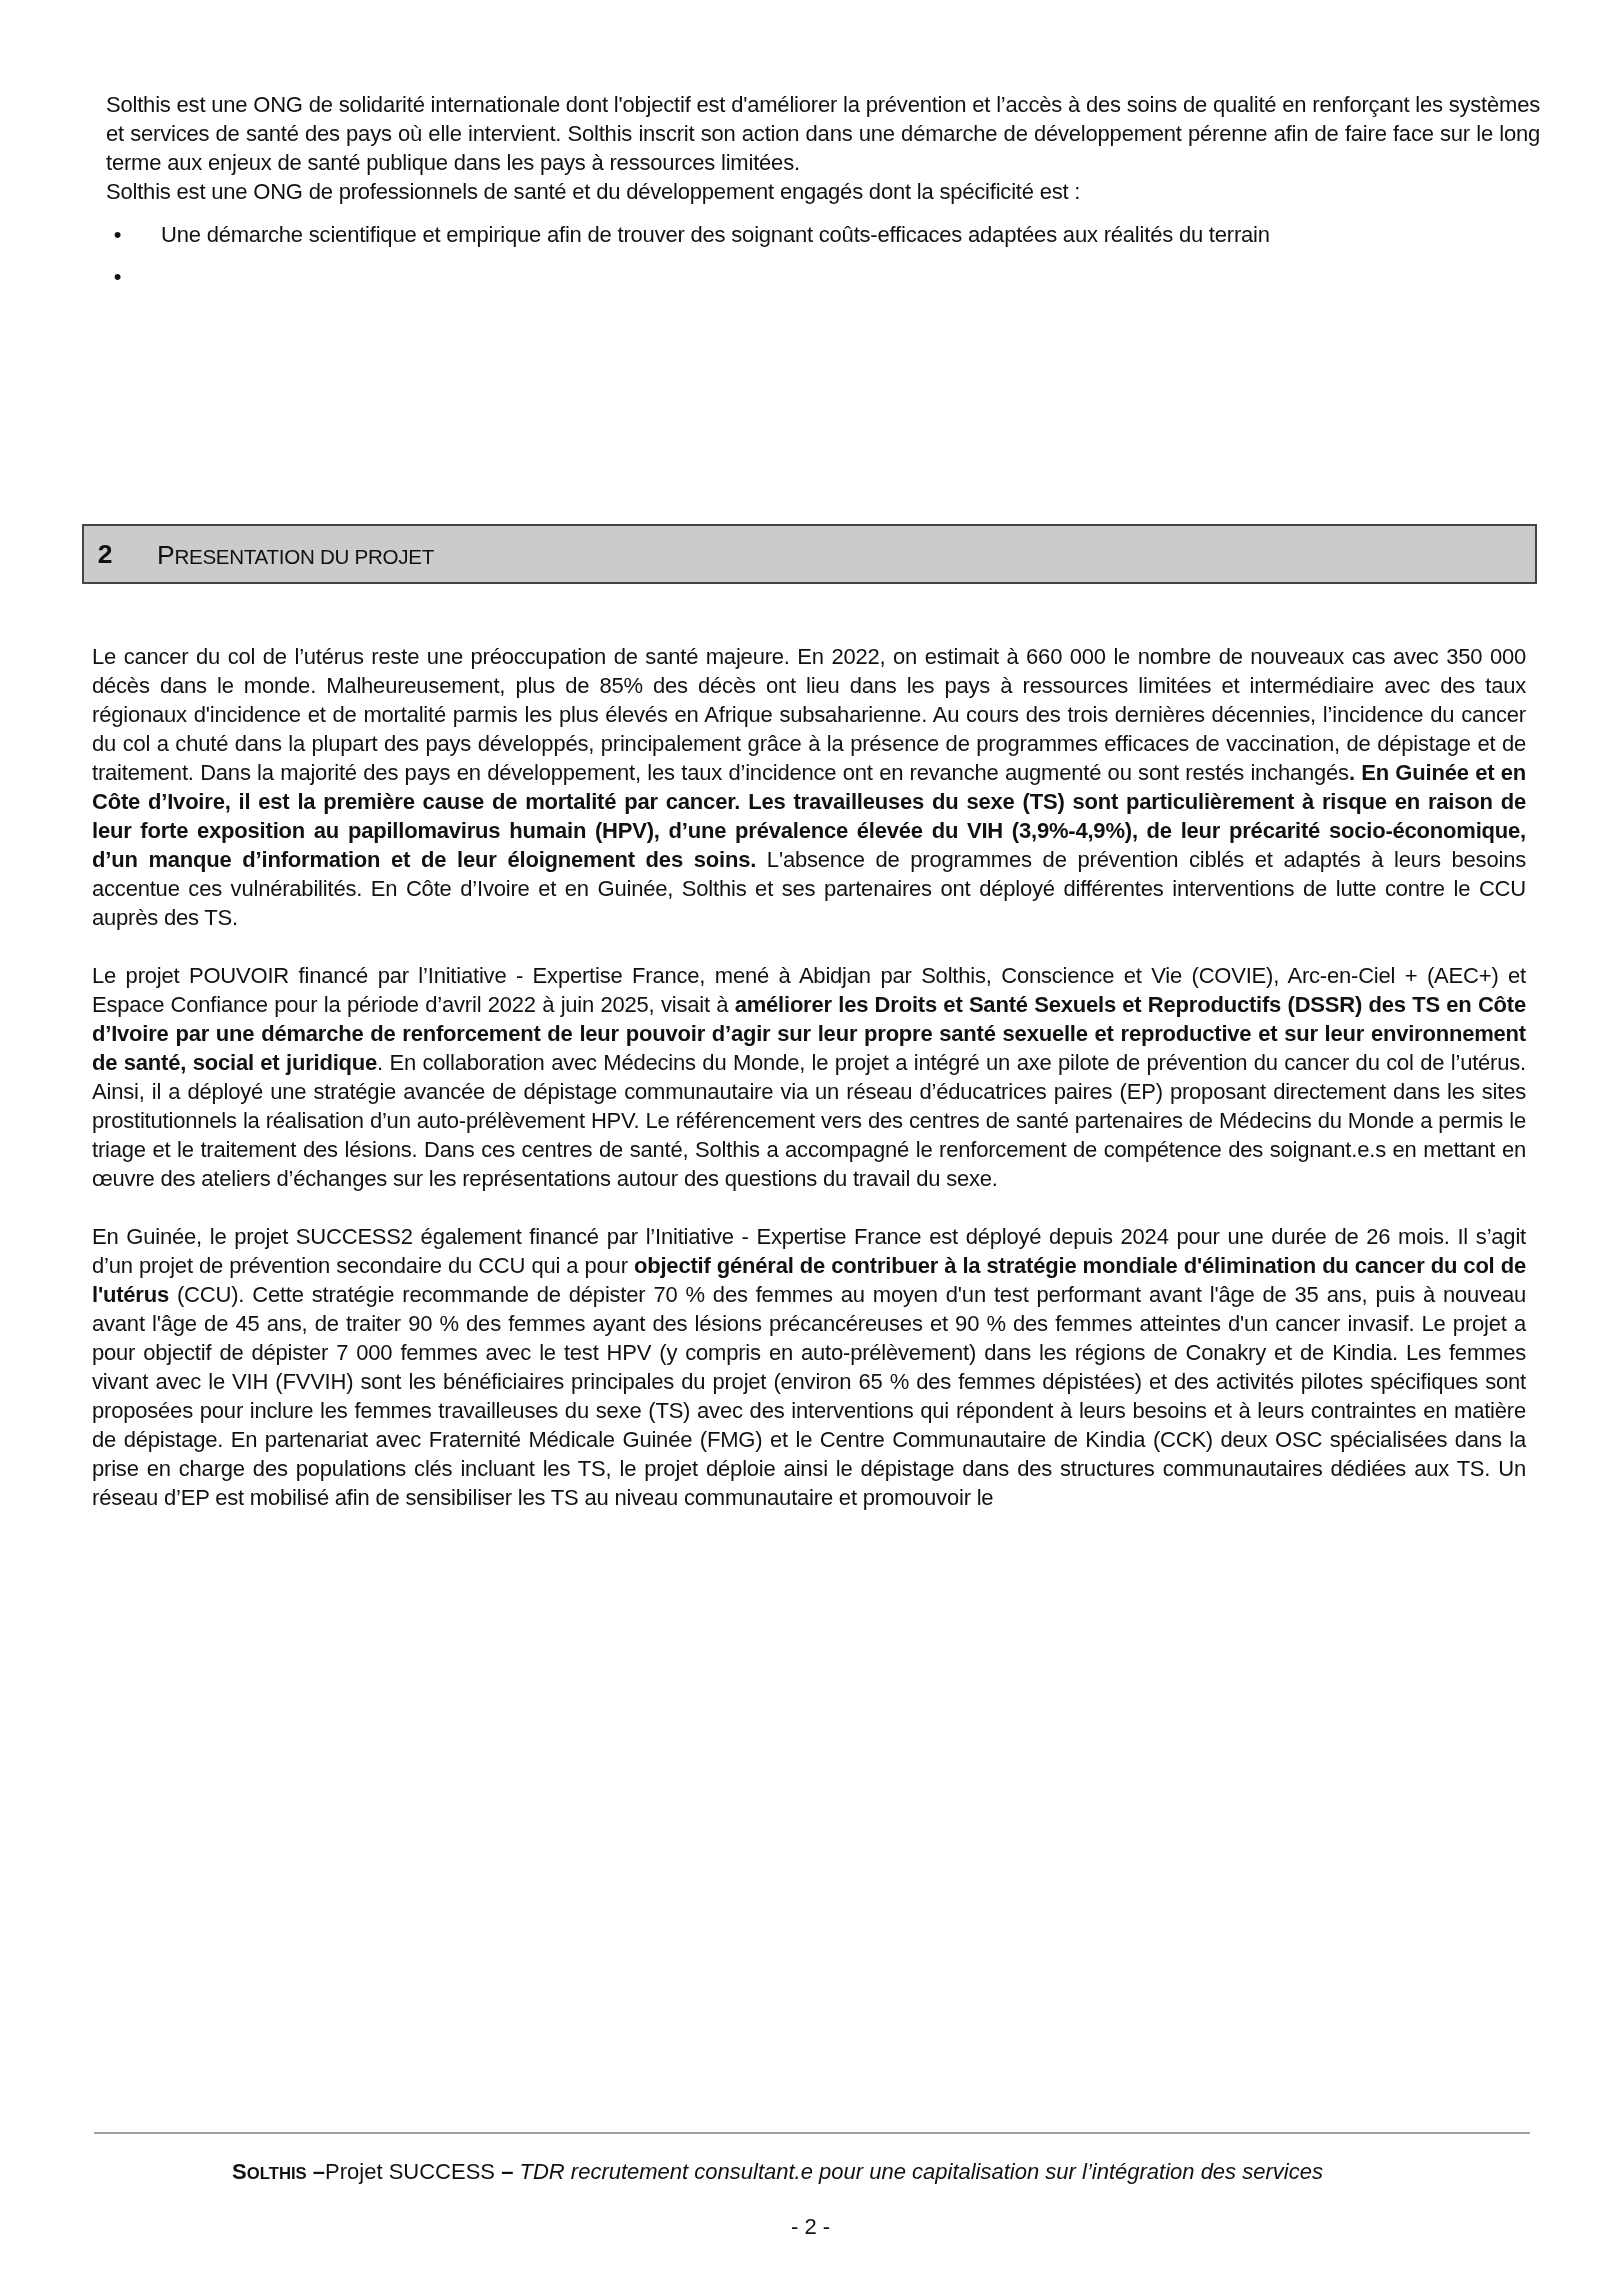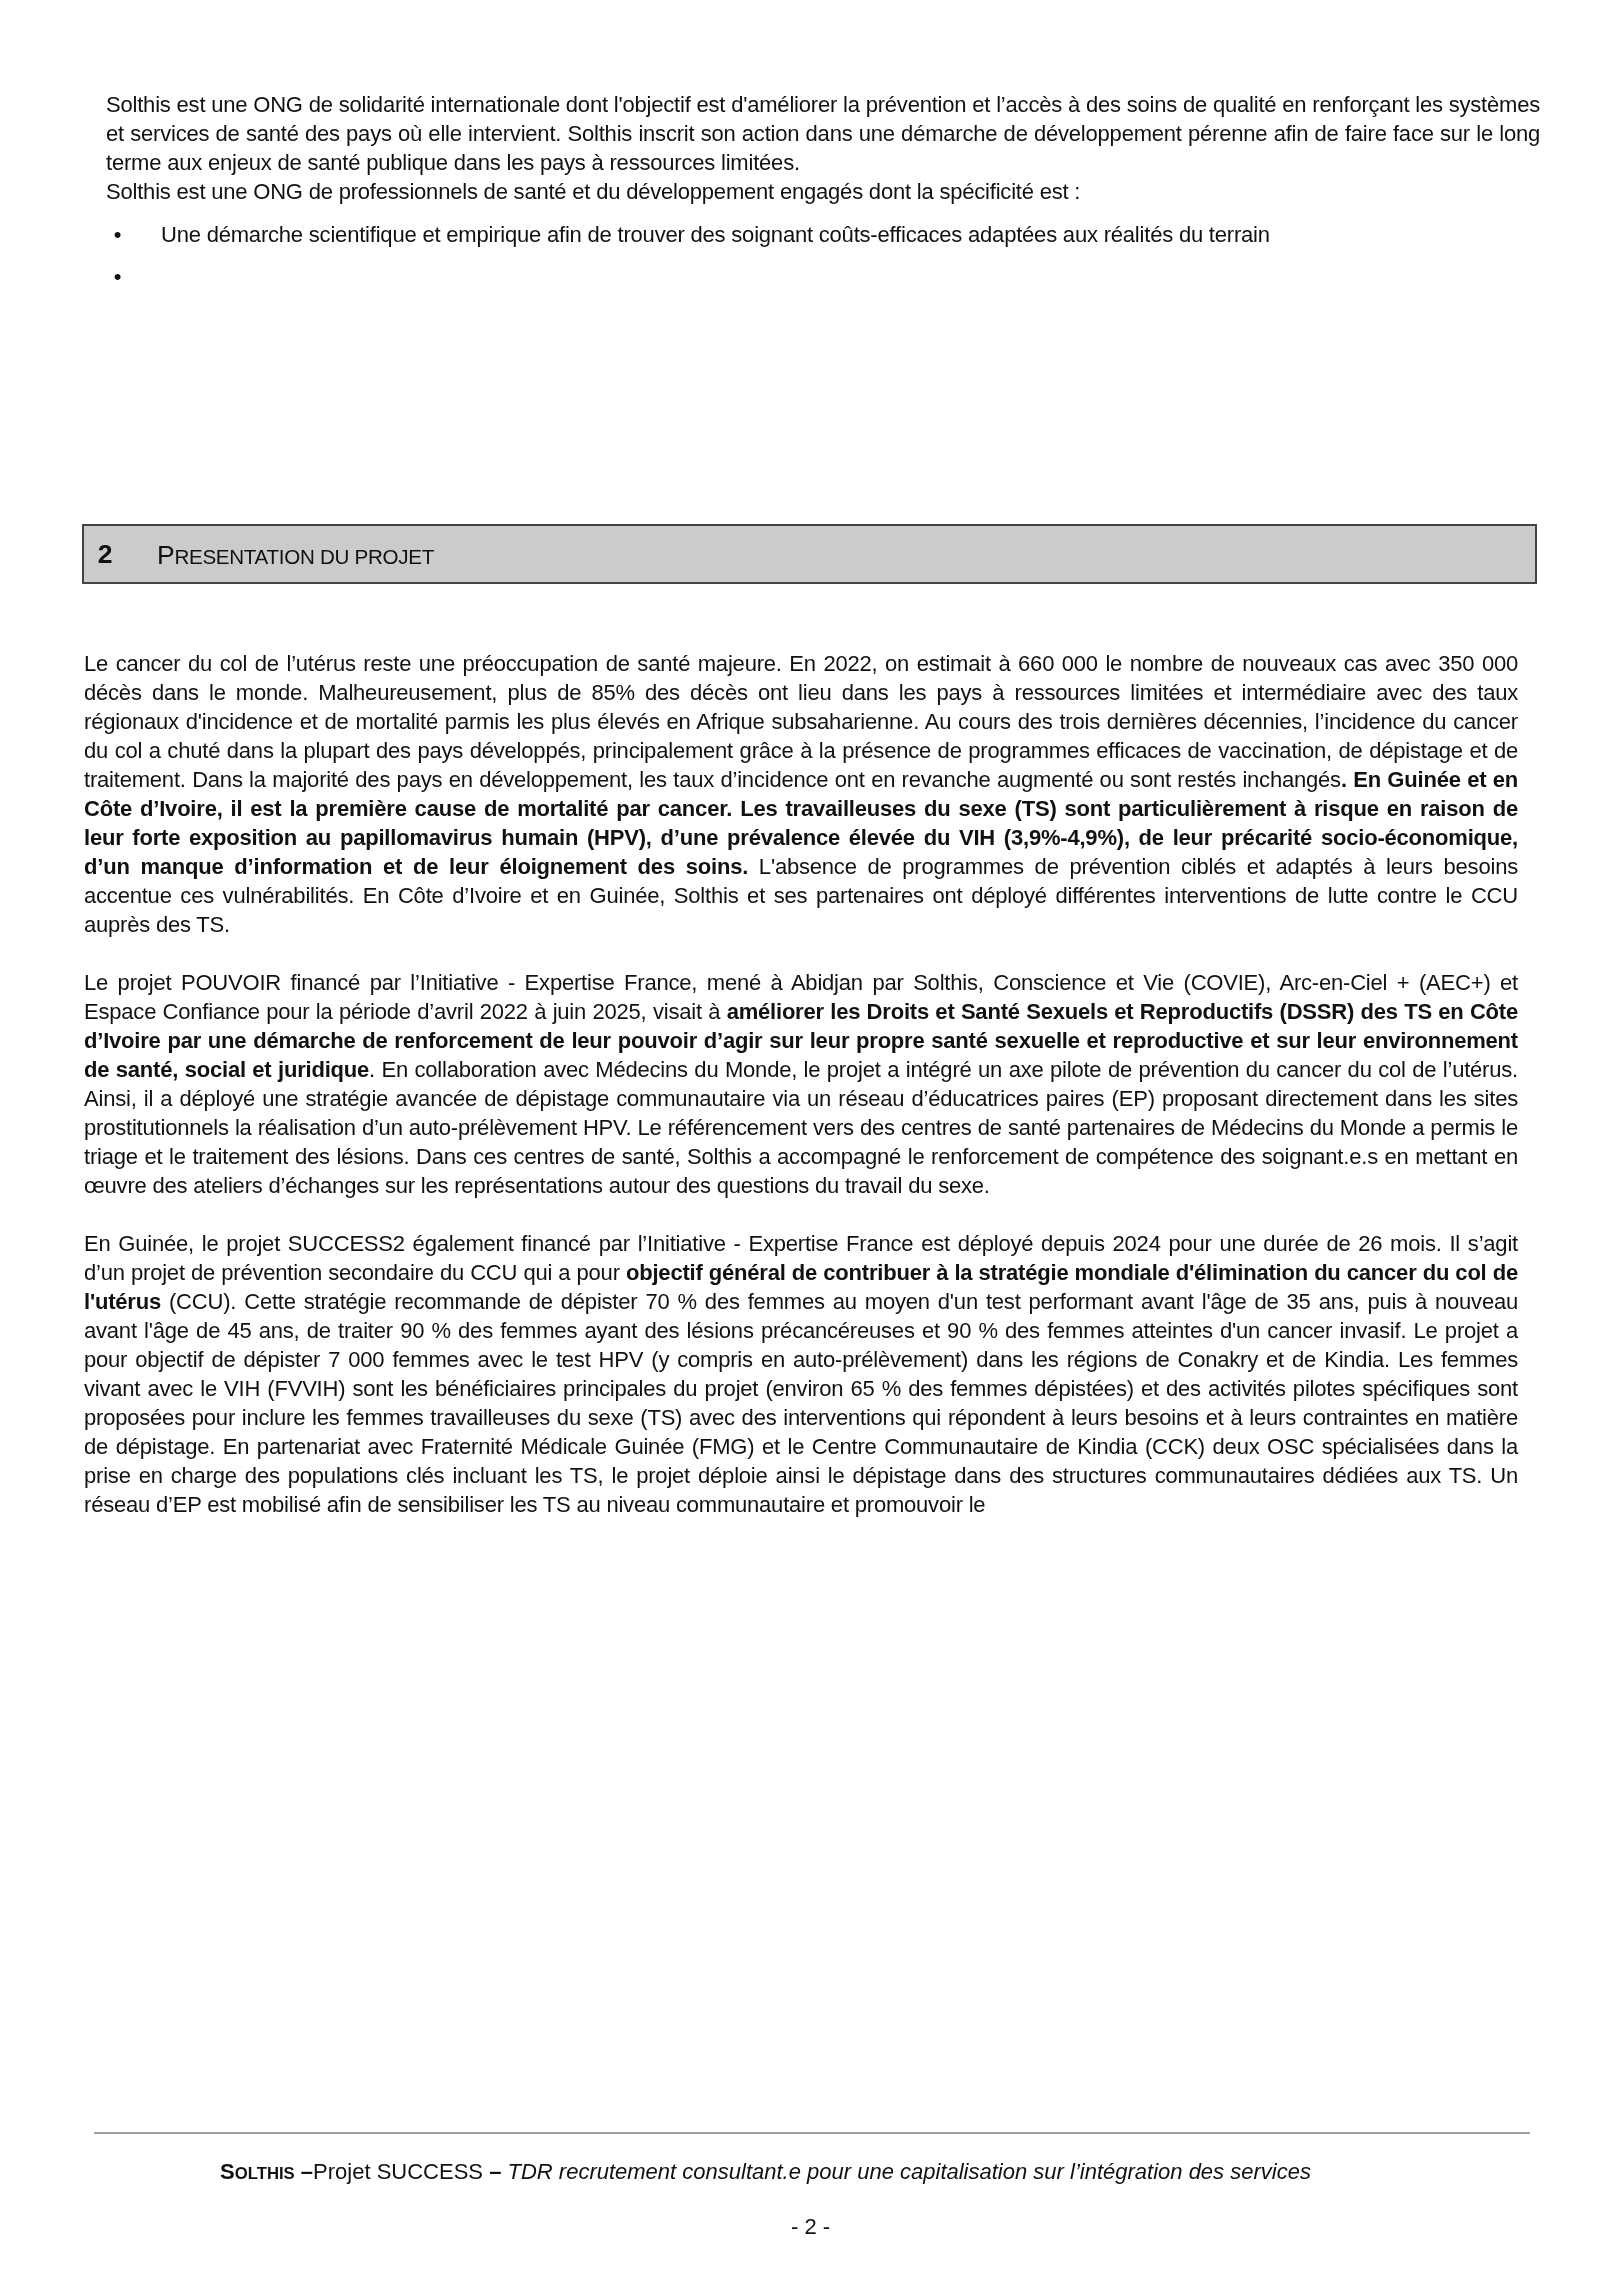--- a/index.html
+++ b/index.html
@@ -10,24 +10,24 @@
   b { font-weight:bold; }
   ul.bullets { list-style:none; margin:0; padding:0; }
   ul.bullets li { position:relative; padding-left:55px; font-size:22px; line-height:29px;
                   text-align:justify; margin-top:13.7px; letter-spacing:-0.2px; }
   ul.bullets li .bullet { position:absolute; left:7.8px; top:0; }
   .heading-box { position:absolute; left:82px; top:524px; width:1455px; height:60px;
                  background:#cbcbcb; border:2px solid #444444; box-sizing:border-box; }
   .heading-box .num { position:absolute; left:13.7px; top:12.7px; font-size:26.5px; font-weight:bold; }
   .heading-box .title { position:absolute; left:73px; top:13.7px; font-weight:normal; font-size:26.5px; letter-spacing:-0.3px; }
   .heading-box .title .sc { font-size:20.6px; }
-  .section2 { position:absolute; left:84px; top:642px; width:1434px;margin-top:7px; }
+  .section2 { position:absolute; left:92px; top:642px; width:1434px; }
   .gap { height:29px; }
   .footer-line { position:absolute; left:94px; top:2132px; width:1436px; height:2px; background:#a0a0a0; }
-  .footer-text { position:absolute; left:0; width:1531px; top:2159px; text-align:center; font-size:22px; }
+  .footer-text { position:absolute; left:0; width:1531px; top:2159px; text-align:center; font-size:22px;padding-left:12px; }
   .footer-text .brand { font-weight:bold; font-size:22px; }
   .footer-text .brand .sc { font-size:16.7px; }
   .footer-text em { font-style:italic; }
   .page-num { position:absolute; left:0; width:1621px; top:2214px; text-align:center; font-size:22px; }
 </style>
 </head>
 <body>
 
 <div class="page">
   <p class="p">Solthis est une ONG de solidarité internationale dont l'objectif est d'améliorer la prévention et l’accès à des soins de qualité en renforçant les systèmes et services de santé des pays où elle intervient. Solthis inscrit son action dans une démarche de développement pérenne afin de faire face sur le long terme aux enjeux de santé publique dans les pays à ressources limitées.</p>

